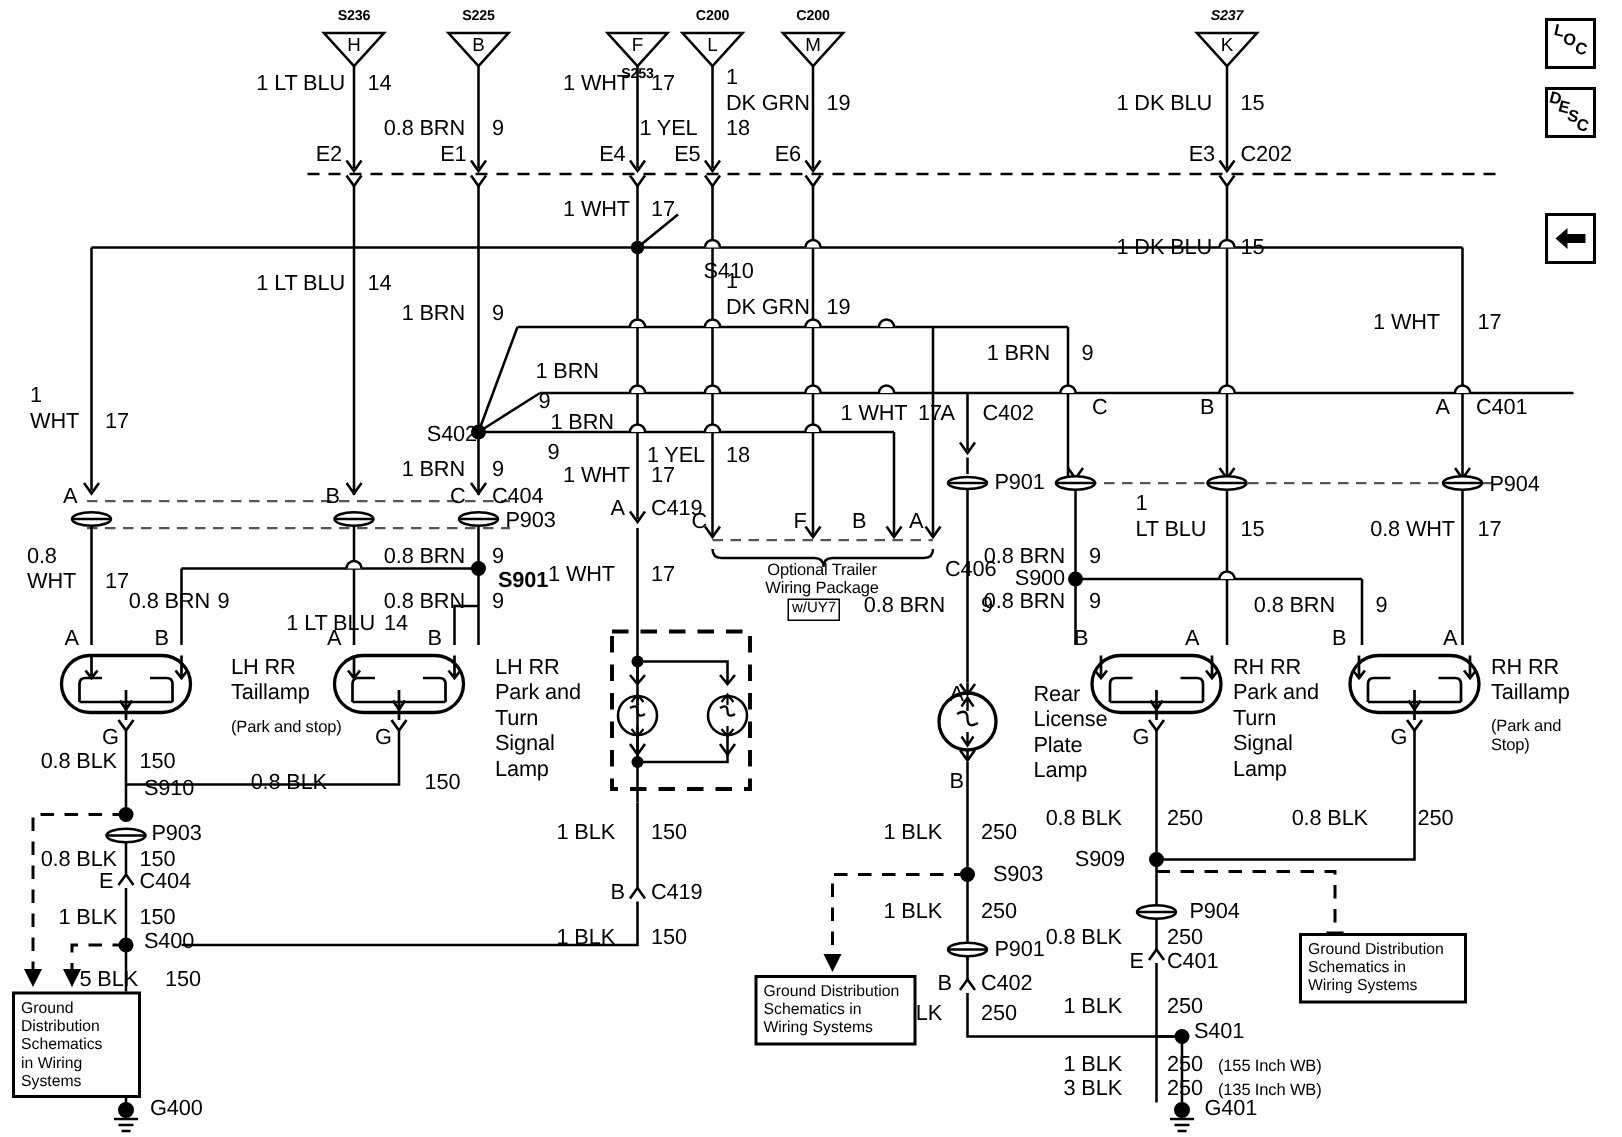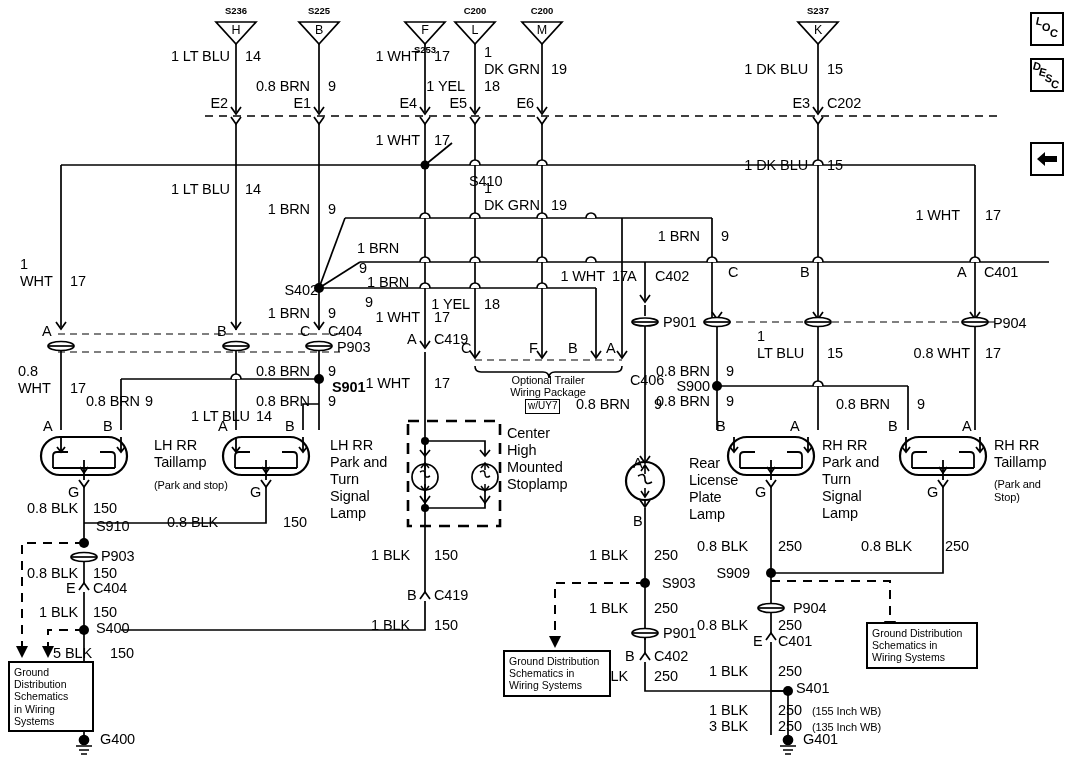--- a/index.html
+++ b/index.html
@@ -377,21 +377,21 @@
 
 <div class="t xs tc" style="left:395px;top:11px;width:60px;margin-top:34px;">S253</div>
 <div class="t tc" style="left:415px;top:23px;width:20px;font-size:12.5px;">F</div>
 
 <div class="t xs tc" style="left:445px;top:6px;width:60px;">C200</div>
 <div class="t tc" style="left:465px;top:23px;width:20px;font-size:12.5px;">L</div>
 
 <div class="t xs tc" style="left:512px;top:6px;width:60px;">C200</div>
 <div class="t tc" style="left:532px;top:23px;width:20px;font-size:12.5px;">M</div>
 
-<div class="t xs tc" style="left:788px;top:6px;width:60px;">S237</div>
+<div class="t xs tc" style="left:788px;top:6px;width:60px;font-style:italic;">S237</div>
 <div class="t tc" style="left:808px;top:23px;width:20px;font-size:12.5px;">K</div>
 
 <div class="t tr" style="left:120px;top:48px;width:110px;">1 LT BLU</div>
 <div class="t" style="left:245px;top:48px;">14</div>
 
 <div class="t tr" style="left:200px;top:78px;width:110px;">0.8 BRN</div>
 <div class="t" style="left:328px;top:78px;">9</div>
 
 <div class="t tr" style="left:310px;top:48px;width:110px;">1 WHT</div>
 <div class="t" style="left:434px;top:48px;">17</div>
@@ -542,21 +542,20 @@
 <div class="t" style="left:927px;top:484px;">G</div>
 
 <div class="t" style="left:633px;top:455px;">A</div>
 <div class="t" style="left:633px;top:513px;">B</div>
 
 <div class="t" style="left:154px;top:437px;line-height:1.18;"><span>LH RR</span><br><span>Taillamp</span></div>
 <div class="t sm" style="left:154px;top:479px;">(Park and stop)</div>
 
 <div class="t" style="left:330px;top:437px;line-height:1.18;"><span>LH RR</span><br><span>Park and</span><br><span>Turn</span><br><span>Signal</span><br><span>Lamp</span></div>
 
-<div class="t" style="left:507px;top:425px;line-height:1.18;"><span>Center</span><br><span>High</span><br><span>Mounted</span><br><span>Stoplamp</span></div>
 
 <div class="t" style="left:670px;top:455px;line-height:1.18;margin-left:19px;"><span>Rear</span><br><span>License</span><br><span>Plate</span><br><span>Lamp</span></div>
 
 <div class="t" style="left:822px;top:437px;line-height:1.18;"><span>RH RR</span><br><span>Park and</span><br><span>Turn</span><br><span>Signal</span><br><span>Lamp</span></div>
 
 <div class="t" style="left:994px;top:437px;line-height:1.18;"><span>RH RR</span><br><span>Taillamp</span></div>
 <div class="t sm" style="left:994px;top:478px;line-height:1.18;"><span>(Park and</span><br><span>Stop)</span></div>
 
 <div class="t tr" style="left:0px;top:500px;width:78px;">0.8 BLK</div>
 <div class="t" style="left:93px;top:500px;">150</div>

